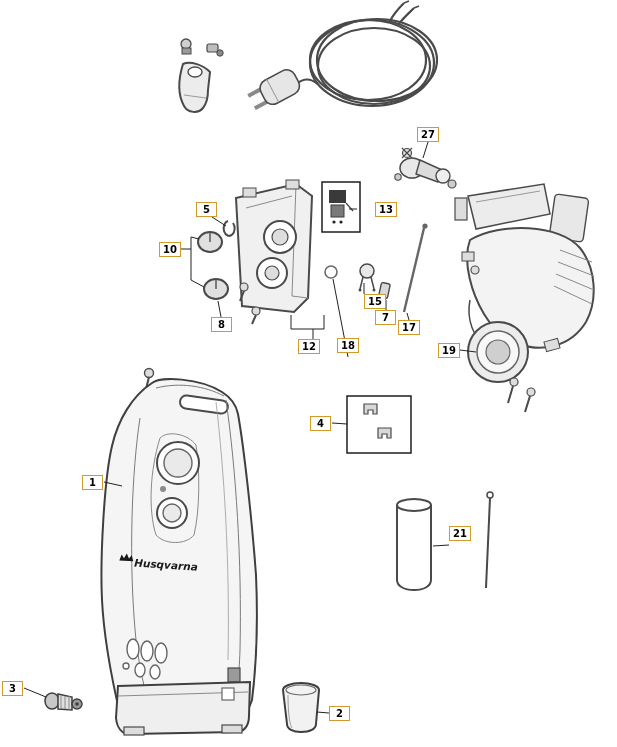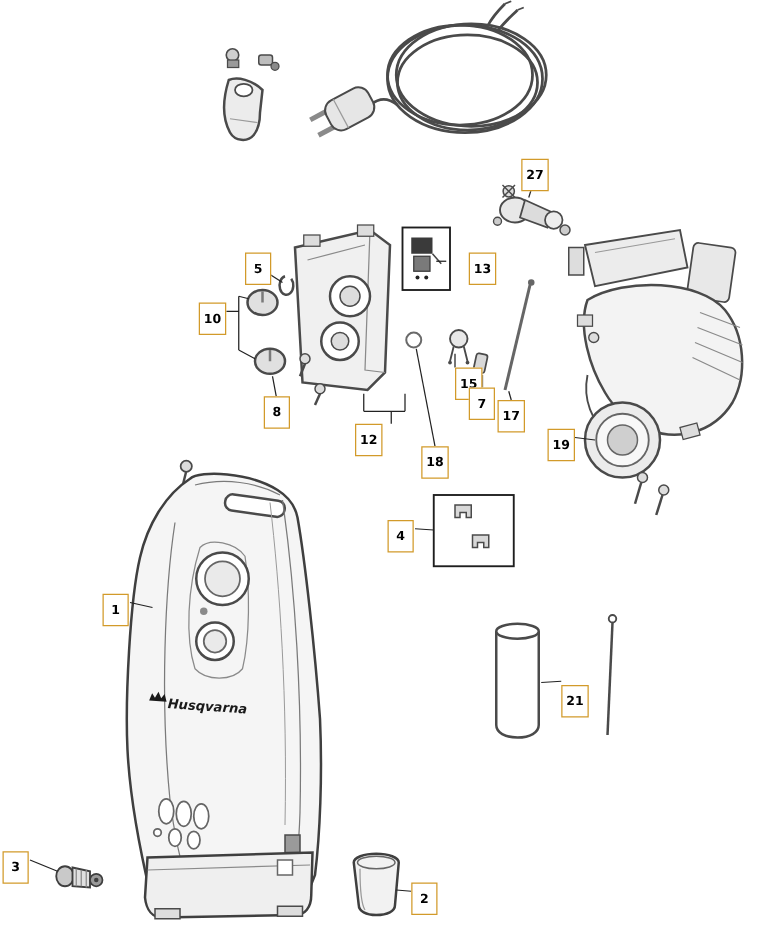--- a/index.html
+++ b/index.html
@@ -1,21 +1,21 @@
 <!DOCTYPE html>
 <html style="--callout-border: #d29a2a;"><head>
 <meta charset="utf-8">
 <style>
   * { margin:0; padding:0; box-sizing:border-box; }
   html,body { background:#fff; }
   body { font-family:"DejaVu Sans", "Liberation Sans", sans-serif; }
   .stage { position:relative; width:617px; height:747px; background:#fff; overflow:hidden; }
   .stage svg { position:absolute; left:0; top:0; }
   .callout {
-    position:absolute; min-width:21px; height:26px; padding:1px 3px;
+    position:absolute; min-width:21px; height:15px; padding:1px 3px;
     background:#fff; border:1px solid var(--callout-border, #d29a2a);
     color:#000; font-size:10px; font-weight:bold; line-height:11px;
     display:flex; align-items:center; justify-content:center; z-index:3;
     cursor:pointer;
   }
 </style>
 </head>
 <body>
 
 <div class="stage">
@@ -231,23 +231,23 @@
     </g>
   </svg>
 
   <div class="callout" style="left:82px;  top:475px;">1</div>
   <div class="callout" style="left:329px; top:706px;">2</div>
   <div class="callout" style="left:2px;   top:681px;">3</div>
   <div class="callout" style="left:310px; top:416px;">4</div>
   <div class="callout" style="left:211px; top:317px;">8</div>
   <div class="callout" style="left:159px; top:242px;">10</div>
   <div class="callout" style="left:196px; top:202px;">5</div>
-  <div class="callout" style="left:284px; top:339px;">12</div>
+  <div class="callout" style="left:298px; top:339px;">12</div>
   <div class="callout" style="left:375px; top:202px;">13</div>
   <div class="callout" style="left:364px; top:294px;">15</div>
   <div class="callout" style="left:375px; top:310px;">7</div>
   <div class="callout" style="left:398px; top:320px;">17</div>
-  <div class="callout" style="left:337px; top:357px;">18</div>
+  <div class="callout" style="left:337px; top:338px;">18</div>
   <div class="callout" style="left:438px; top:343px;">19</div>
-  <div class="callout" style="left:449px; top:548px;">21</div>
+  <div class="callout" style="left:449px; top:526px;">21</div>
   <div class="callout" style="left:417px; top:127px;">27</div>
 
 </div>
 
 </body></html>

